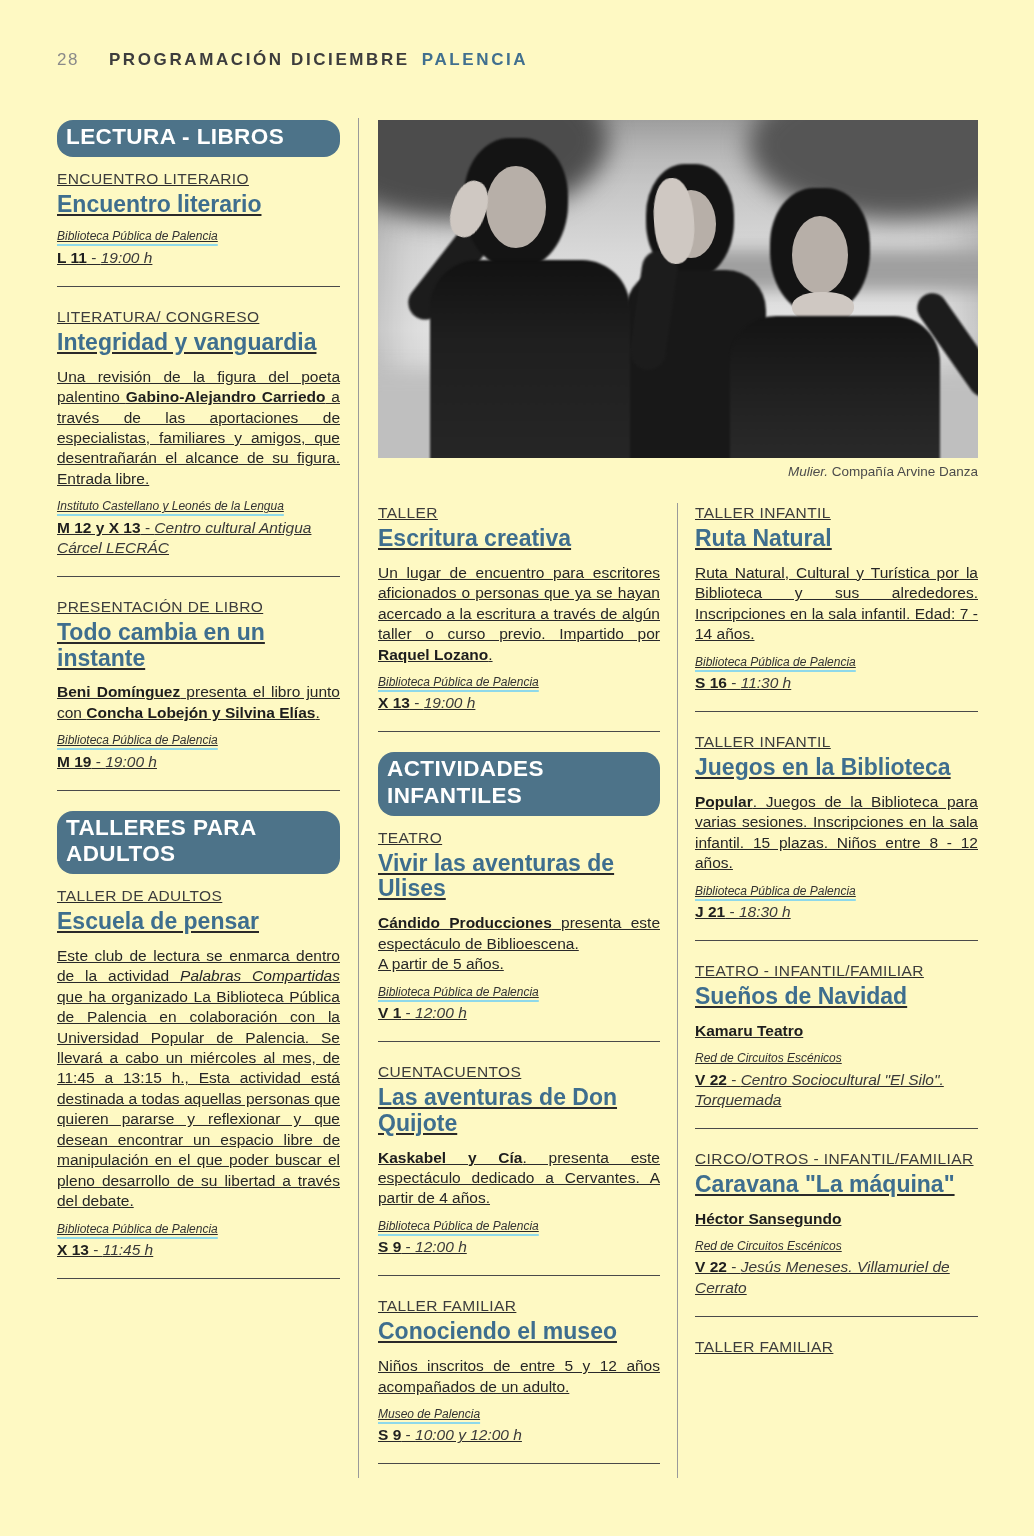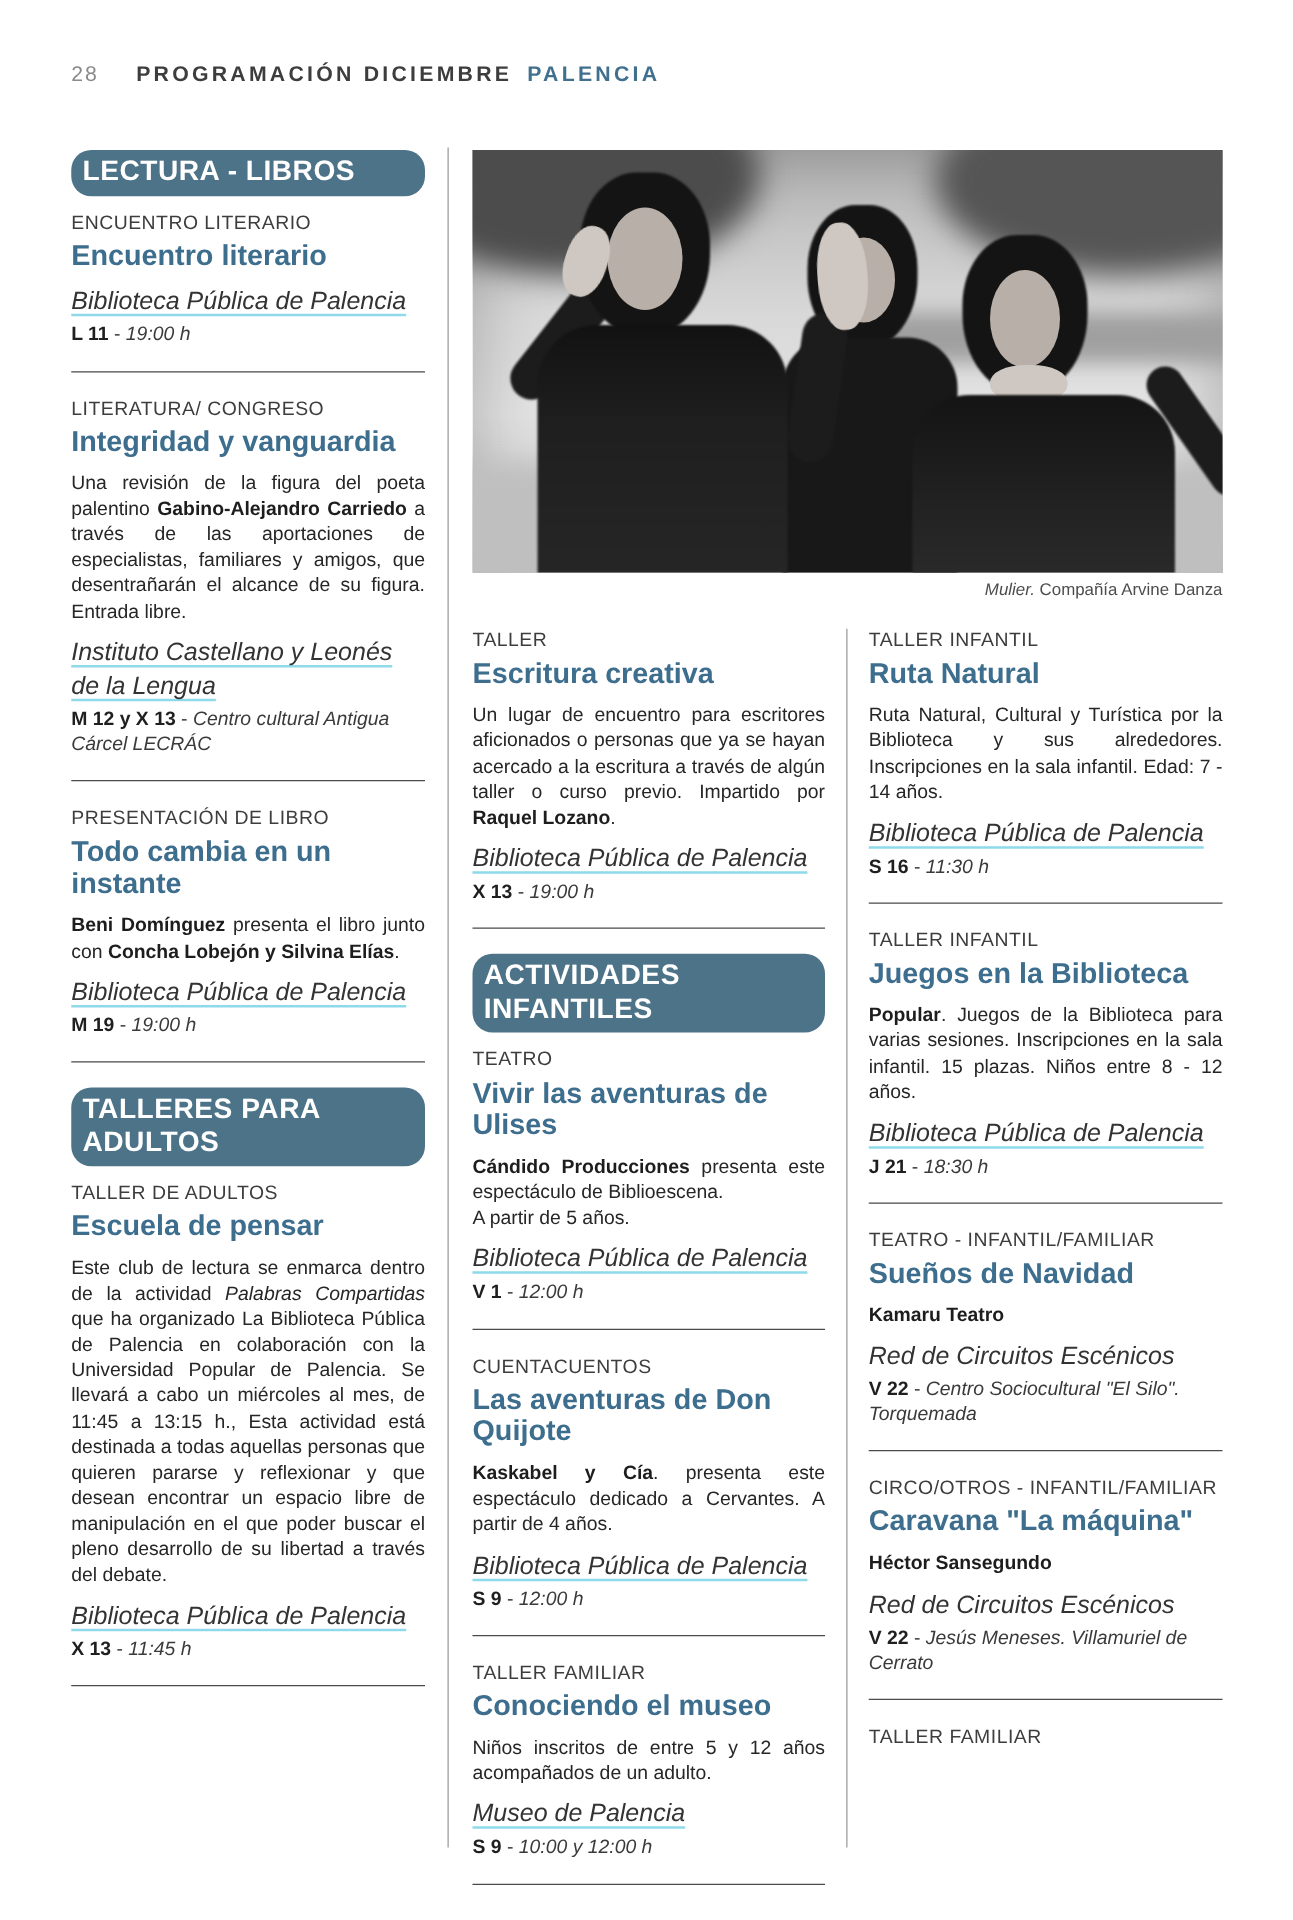--- a/index.html
+++ b/index.html
@@ -1,18 +1,18 @@
 <!DOCTYPE html>
 <html lang="es"><head>
 <meta charset="utf-8">
 <style>
   html,body{margin:0;padding:0;background:#e9e9e9;}
   .page{
     position:relative; width:1034px; height:1536px; margin:0 auto;
-    background:#ffffff; overflow:hidden;
+    background:#fef9c3; overflow:hidden;
     font-family:"Liberation Sans", sans-serif; color:#2a2a2a;
   }
   
   .pageheader{position:absolute; left:57px; top:50px; display:flex; align-items:baseline;
     font-size:17px; letter-spacing:2.6px; font-weight:600; color:#3d3d3d;}
   .pagenum{font-weight:400; color:#8a8a8a; margin-right:30px; letter-spacing:1.5px;}
   .pagehl{color:#41708f; font-weight:bold; margin-left:12px;}
   
   .photo{position:absolute; left:378px; top:120px; width:600px; height:338px;
     overflow:hidden; background:linear-gradient(180deg,#b4b4b4 0%,#d9d9d9 40%,#e3e3e3 62%,#c9c9c9 100%);
@@ -56,27 +56,27 @@
   .vdiv1{left:358px; top:118px; height:1360px;}
   .vdiv2{left:677px; top:503px; height:975px;}
   
   .col{position:absolute; width:283px;}
   .col-left{left:57px; top:120px;}
   .col-middle{left:378px; top:503px; width:282px;}
   .col-right{left:695px; top:503px;}
   
   .banner{background:#4d7389; color:#ffffff; font-weight:bold; font-size:22.5px;
     line-height:1.18; padding:4px 9px 6px; letter-spacing:.4px; margin:0 0 12px;border-radius:16px;}
-  .event{margin:0;}
+  .event{margin:0;text-decoration:underline;}
   .category{font-size:15.5px; color:#3d3d3d; letter-spacing:.4px; margin:0 0 3px; line-height:1.3;}
   .etitle{font-size:23px; font-weight:bold; color:#3e6e8e; line-height:1.12; margin:0 0 11px;}
   .ebody{font-size:15.5px; line-height:1.32; color:#262626; text-align:justify; margin:0 0 9px;}
   .ebody .b{font-weight:bold; color:#1d1d1d;}
   .ebody .i{font-style:italic;}
-  .venue{font-size:20px; font-style:italic; color:#333333; margin:0 0 3px; line-height:1.35;}
+  .venue{font-size:12px; font-style:italic; color:#333333; margin:0 0 3px; line-height:1.35;}
   .venue.u{text-decoration:underline; text-decoration-color:#8ed9ea; text-decoration-thickness:2px; text-underline-offset:4px;}
   .dateline{font-size:15.5px; margin:2px 0 0; line-height:1.3;}
   .dateline .date{font-weight:bold; color:#1f1f1f; font-style:normal;}
   .dateline .when{font-style:italic; color:#3a3a3a;}
   .dateline .sep{color:#3a3a3a;}
   hr.erule{border:none; border-top:1.5px solid #4a4a4a; margin:18px 0 20px; width:100%;}
 </style>
 </head>
 <body>
 

